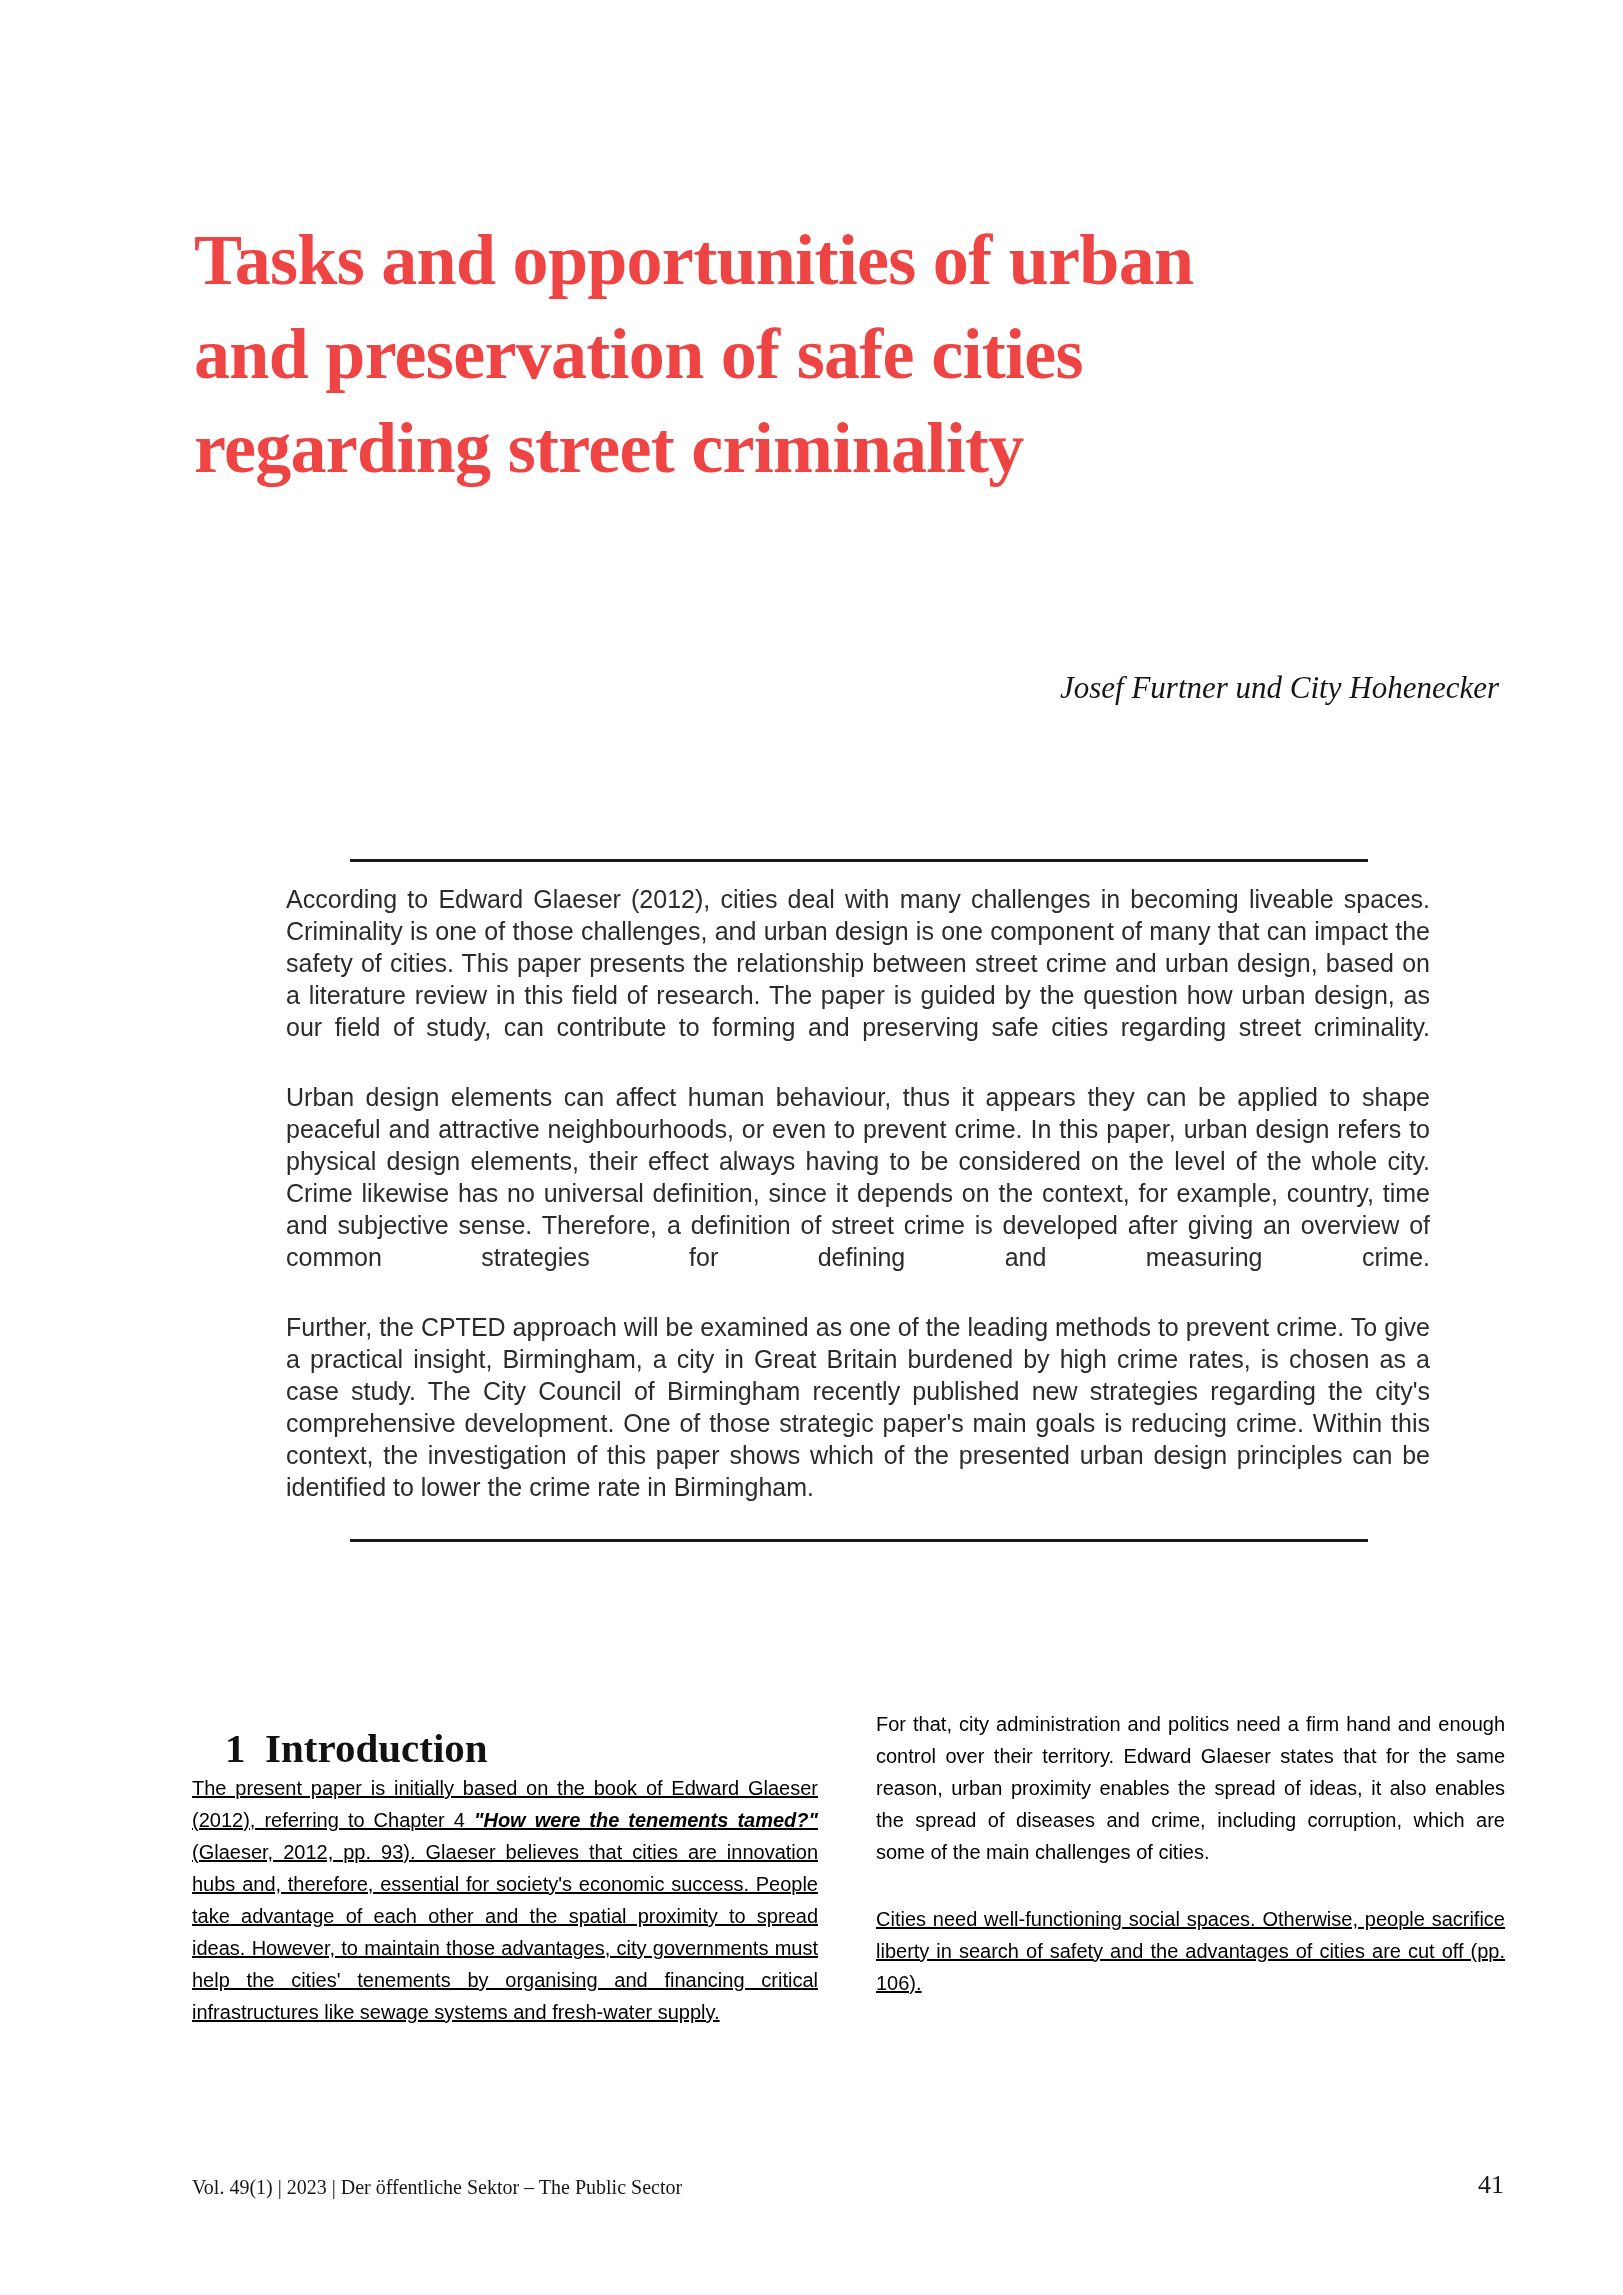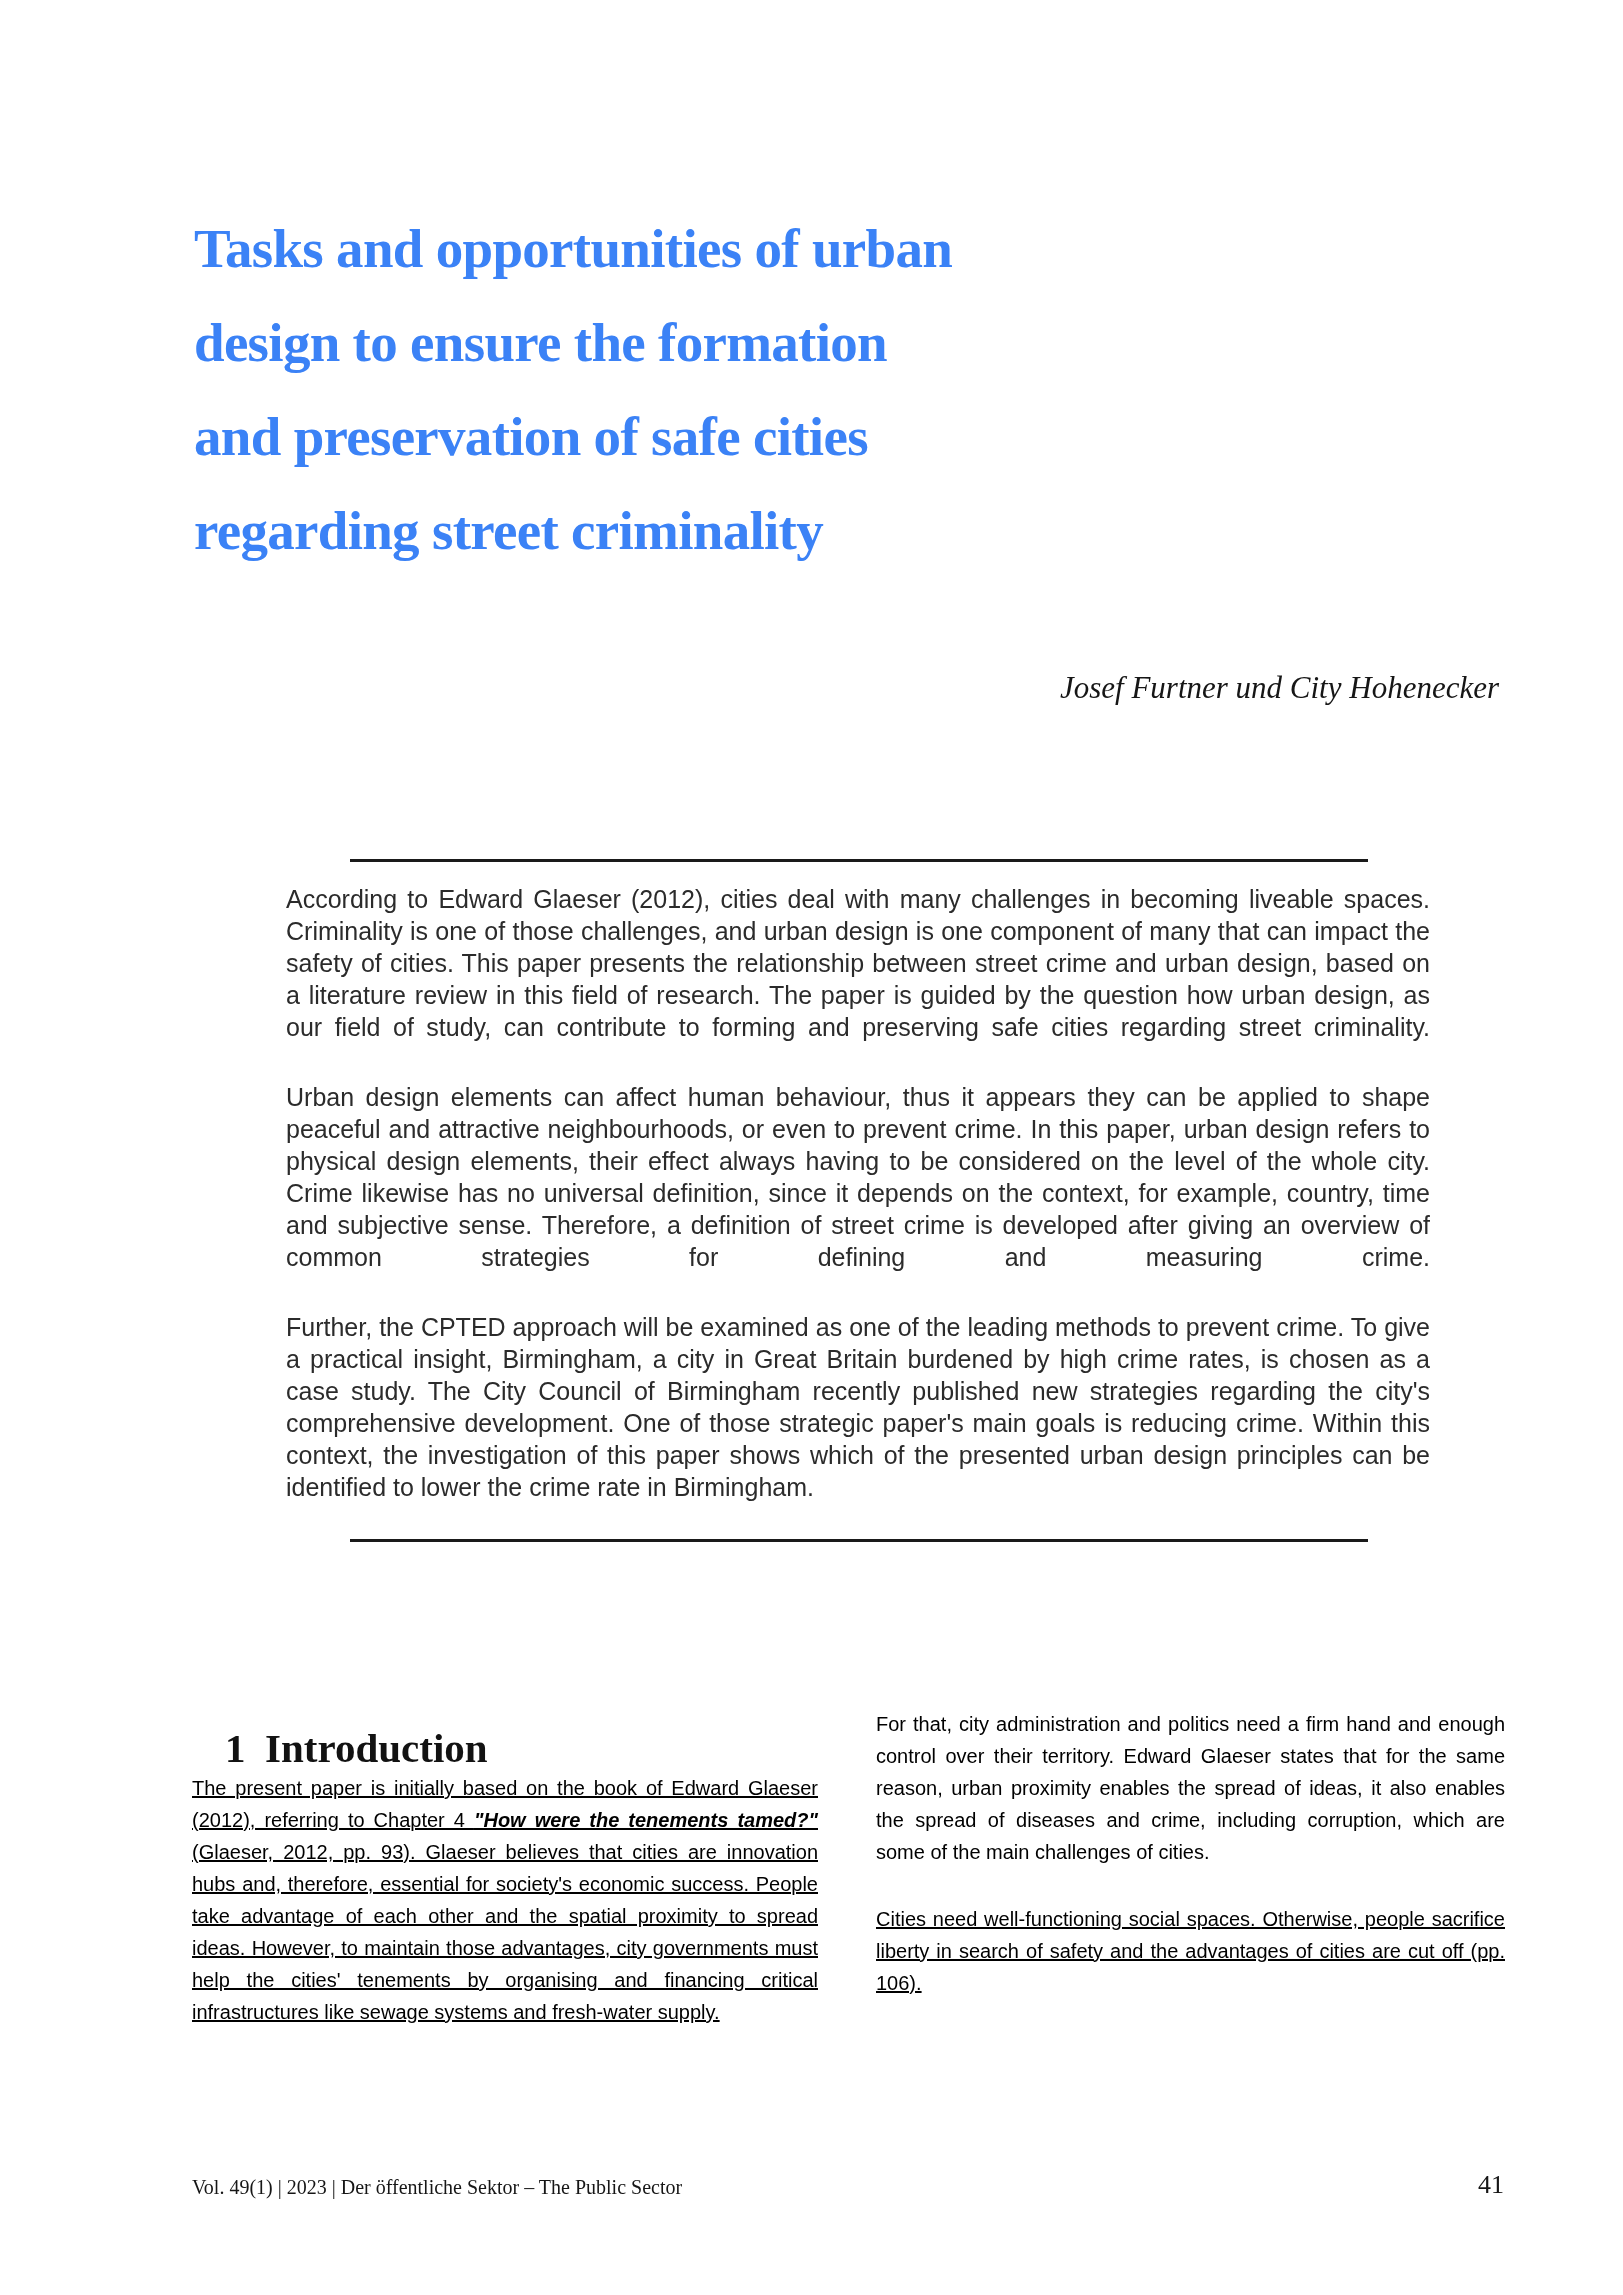--- a/index.html
+++ b/index.html
@@ -14,24 +14,24 @@
   }
 
   
   .title-block {
     position: absolute;
     left: 194px;
     top: 165px;
     width: 1302px;
     font-family: "Liberation Serif", serif;
     font-weight: 700;
-    font-size: 55px;
+    font-size: 72px;
     line-height: 94px;
     letter-spacing: -0.7px;
-    color: #3b82f6;
+    color: #ef4444;
   }
 
   
   .authors-line {
     position: absolute;
     right: 124px;
     top: 669px;
     font-family: "Liberation Serif", serif;
     font-style: italic;
     font-size: 31px;
@@ -114,21 +114,20 @@
     color: #161616;
   }
 </style>
 </head>
 <body>
 
 <div class="page">
 
   <h1 class="title-block">
     <div>Tasks and opportunities of urban</div>
-    <div>design to ensure the formation</div>
     <div>and preservation of safe cities</div>
     <div>regarding street criminality</div>
   </h1>
 
   <div class="authors-line">Josef Furtner und City Hohenecker</div>
 
   <div class="rule rule-top"></div>
 
   <div class="abstract">
     <p class="fill-last">According to Edward Glaeser (2012), cities deal with many challenges in becoming liveable spaces. Criminality is one of those challenges, and urban design is one component of many that can impact the safety of cities. This paper presents the relationship between street crime and urban design, based on a literature review in this field of research. The paper is guided by the question how urban design, as our field of study, can contribute to forming and preserving safe cities regarding street criminality.</p>

